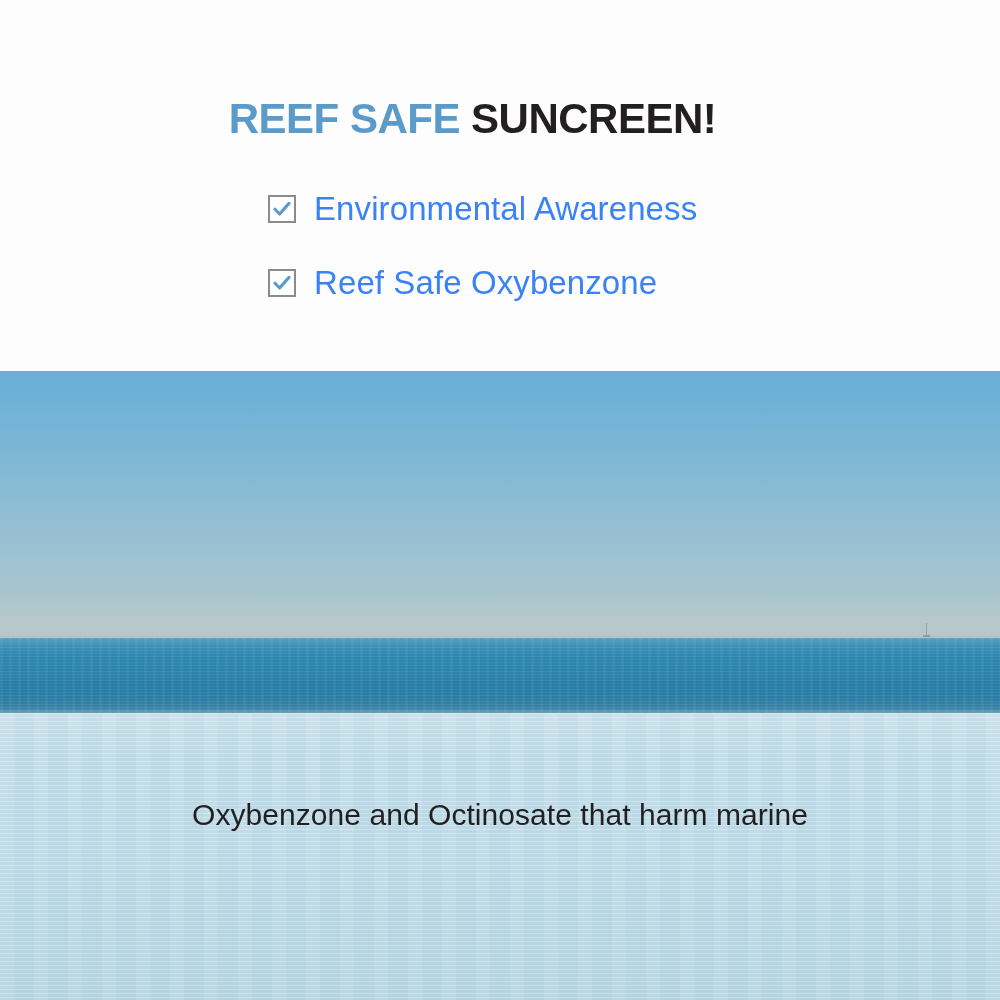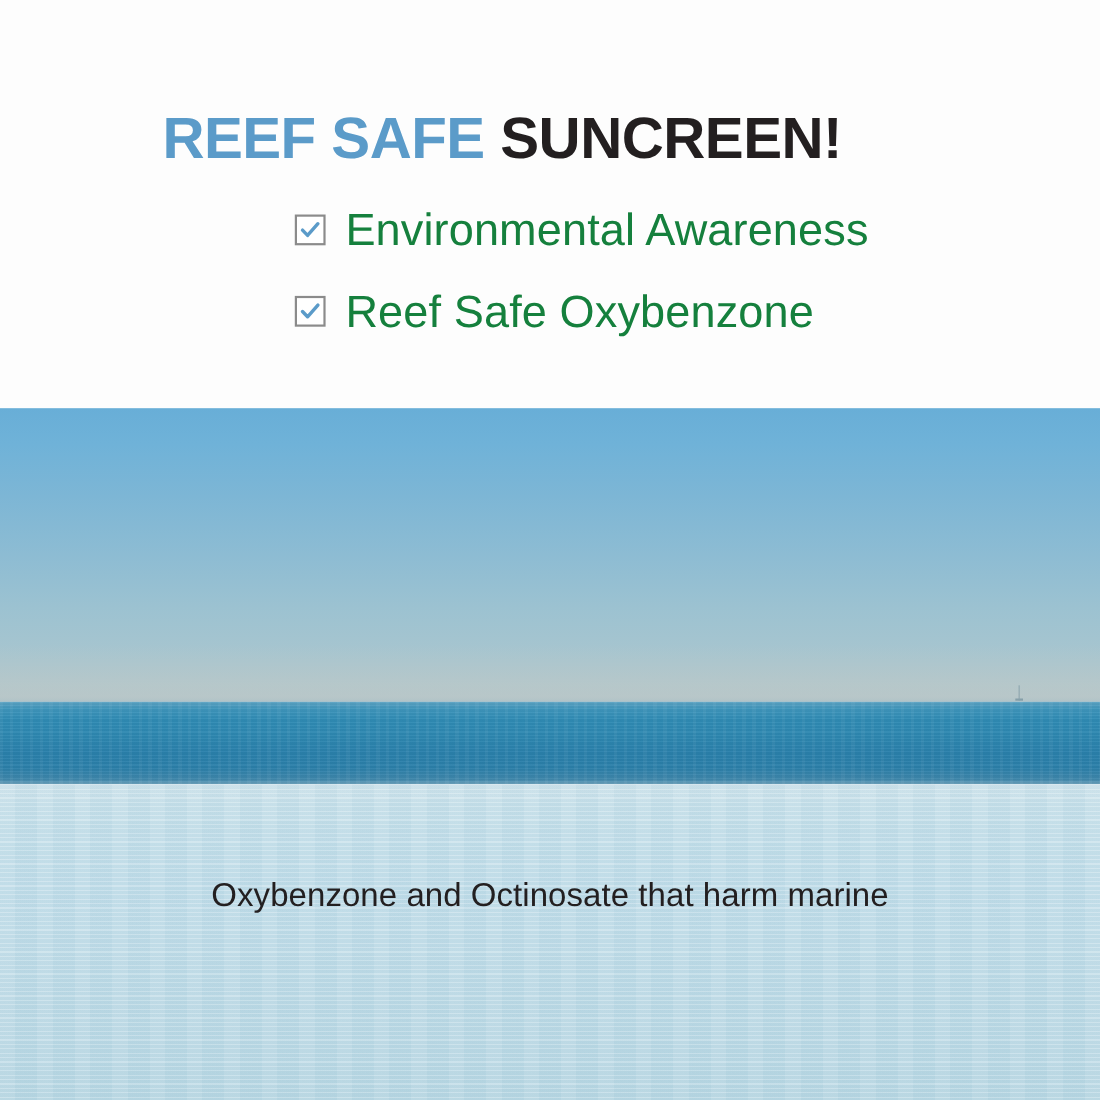--- a/index.html
+++ b/index.html
@@ -35,25 +35,26 @@
   }
 
   .headline {
     position: absolute;
     left: 0;
     top: 60px;
     width: 913px;
     text-align: center;
     font-family: "Liberation Sans", sans-serif;
     font-weight: bold;
-    font-size: 53px;
+    font-size: 42px;
     letter-spacing: -0.5px;
     line-height: 62px;
     white-space: nowrap;
     color: #231f20;
+    padding-left: 16px;
   }
   .headline .hl-blue {
     color: #5b9bc9;
   }
   .headline .hl-dark {
     color: #231f20;
   }
 
   
   .checklist {
@@ -81,23 +82,23 @@
     margin-right: 18px;
   }
   .checkbox svg {
     position: absolute;
     left: 1px;
     top: 1px;
     display: block;
   }
   .check-label {
     font-family: "Liberation Sans", sans-serif;
-    font-size: 41px;
+    font-size: 33px;
     font-weight: 400;
-    color: #15803d;
+    color: #3b82f6;
     line-height: 38px;
     letter-spacing: 0.1px;
     white-space: nowrap;
   }
 
   
   .photo {
     position: absolute;
     left: 0;
     top: 371px;

